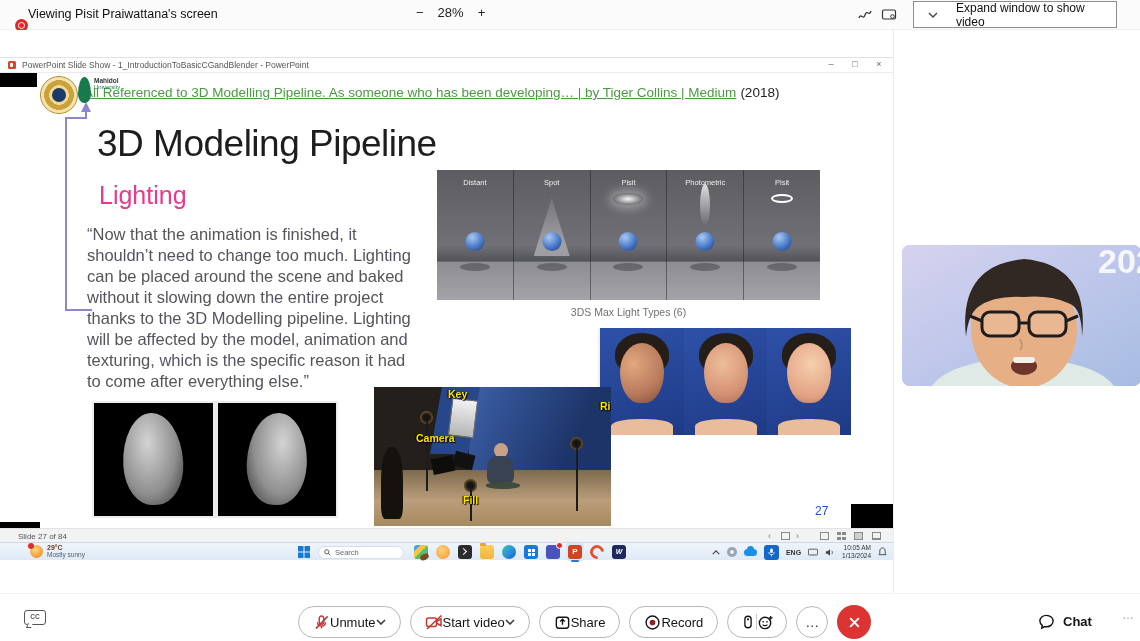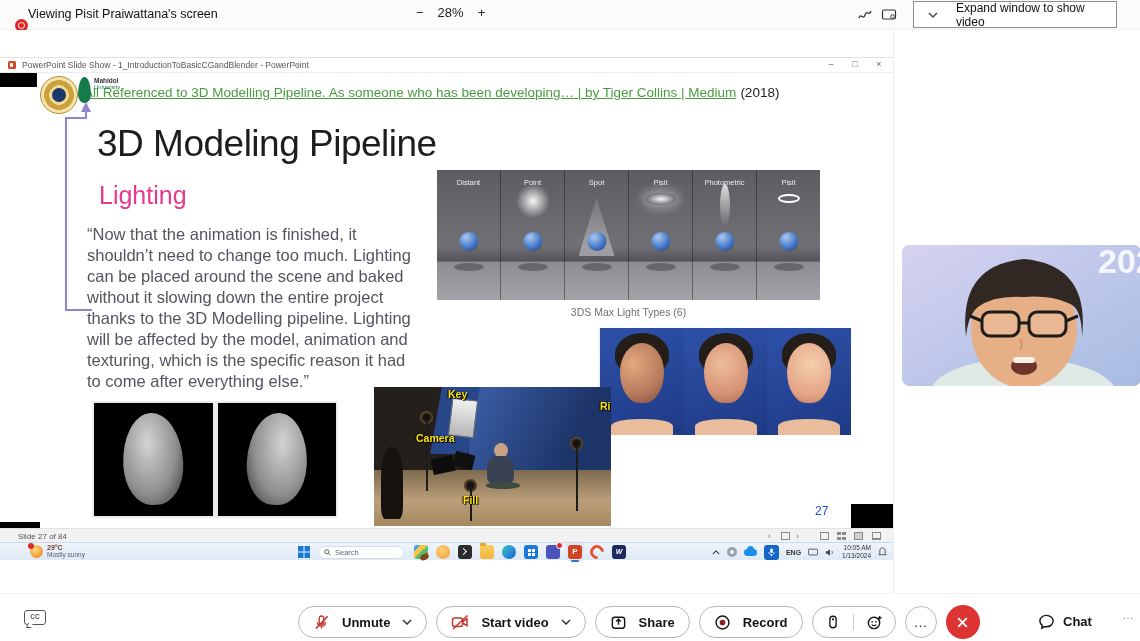--- a/index.html
+++ b/index.html
@@ -155,21 +155,21 @@
   .cloud { width:13px; height:7px; border-radius:7px; background:#1890e8; position:relative; }
   .cloud::before { content:""; position:absolute; left:3px; top:-3px; width:7px; height:7px; border-radius:50%; background:#1890e8; }
   .gray-dot { width:10px; height:10px; border-radius:50%; background:#9aa4ae; position:relative; }
   .gray-dot::after { content:""; position:absolute; left:3px; top:3px; width:4px; height:4px; border-radius:50%; background:#eef3f8; }
 
   
   .bottombar { position:absolute; left:0; top:593px; width:1140px; height:48px; background:#fff; border-top:1px solid #f3f3f3; }
   .cc-btn { position:absolute; left:24px; top:16px; width:22px; height:15px; border:1.5px solid #555; border-radius:3px; font-size:6.5px; font-weight:bold; color:#555; text-align:center; line-height:12px; }
   .cc-btn::after { content:""; position:absolute; left:2px; bottom:-4px; width:4px; height:4px; background:#fff; border-left:1.5px solid #555; border-bottom:1.5px solid #555; transform:skewX(-20deg); }
   .ctl-row { position:absolute; left:298px; top:11px; display:flex; gap:9px; align-items:center; }
-  .pill { height:32px; border:1px solid #b9b9b9; border-radius:16px; background:#fff; display:flex; align-items:center; gap:12px; padding:0 14px; font-size:13px; font-weight:700; color:#141414; cursor:pointer; }
+  .pill { height:32px; border:1px solid #b9b9b9; border-radius:16px; background:#fff; display:flex; align-items:center; gap:0; padding:0 14px; font-size:13px; font-weight:400; color:#141414; cursor:pointer; }
   .pill .sep { width:1px; height:16px; background:#ccc; }
   .circle-btn { width:32px; height:32px; border:1px solid #b9b9b9; border-radius:50%; background:#fff; display:flex; align-items:center; justify-content:center; font-size:14px; color:#333; cursor:pointer; }
   .leave-btn { width:34px; height:34px; border-radius:50%; background:#dd3333; display:flex; align-items:center; justify-content:center; cursor:pointer; border:none; }
   .participants-btn { position:absolute; left:911px; top:11px; height:32px; border:1.5px solid #85b2e4; border-radius:16px; background:#fff; display:flex; align-items:center; gap:8px; padding:0 15px; font-size:13px; font-weight:600; color:#141414; cursor:pointer; }
   .chat-btn { position:absolute; left:1032px; top:11px; height:32px; display:flex; align-items:center; gap:8px; padding:0 6px; font-size:13px; font-weight:600; color:#141414; background:none; border:none; cursor:pointer; }
   .mini-more { position:absolute; left:1122px; top:14px; font-size:12px; color:#999; }
 </style>
 </head>
 <body>
 
@@ -231,26 +231,20 @@
           <polygon points="81,39 91,39 86,29" fill="#9183ce"></polygon>
         </svg>
 
         <div class="s-title">3D Modeling Pipeline</div>
         <div class="s-sub">Lighting</div>
         <div class="s-quote">“Now that the animation is finished, it shouldn’t need to change too much. Lighting can be placed around the scene and baked without it slowing down the entire project thanks to the 3D Modelling pipeline. Lighting will be affected by the model, animation and texturing, which is the specific reason it had to come after everything else.”</div>
 
         <div class="lt-figure">
           <div class="lt-cell">
               <span class="lt-label">Distant</span>
-              <i class="lt-shadow"></i>
-              <i class="lt-ball"></i>
-            </div>
-          <div class="lt-cell">
-              <span class="lt-label">Point</span>
-              <i class="lt-fx fx-point"></i>
               <i class="lt-shadow"></i>
               <i class="lt-ball"></i>
             </div>
           <div class="lt-cell">
               <span class="lt-label">Spot</span>
               <i class="lt-fx fx-spot"></i>
               <i class="lt-shadow"></i>
               <i class="lt-ball"></i>
             </div>
           <div class="lt-cell">

